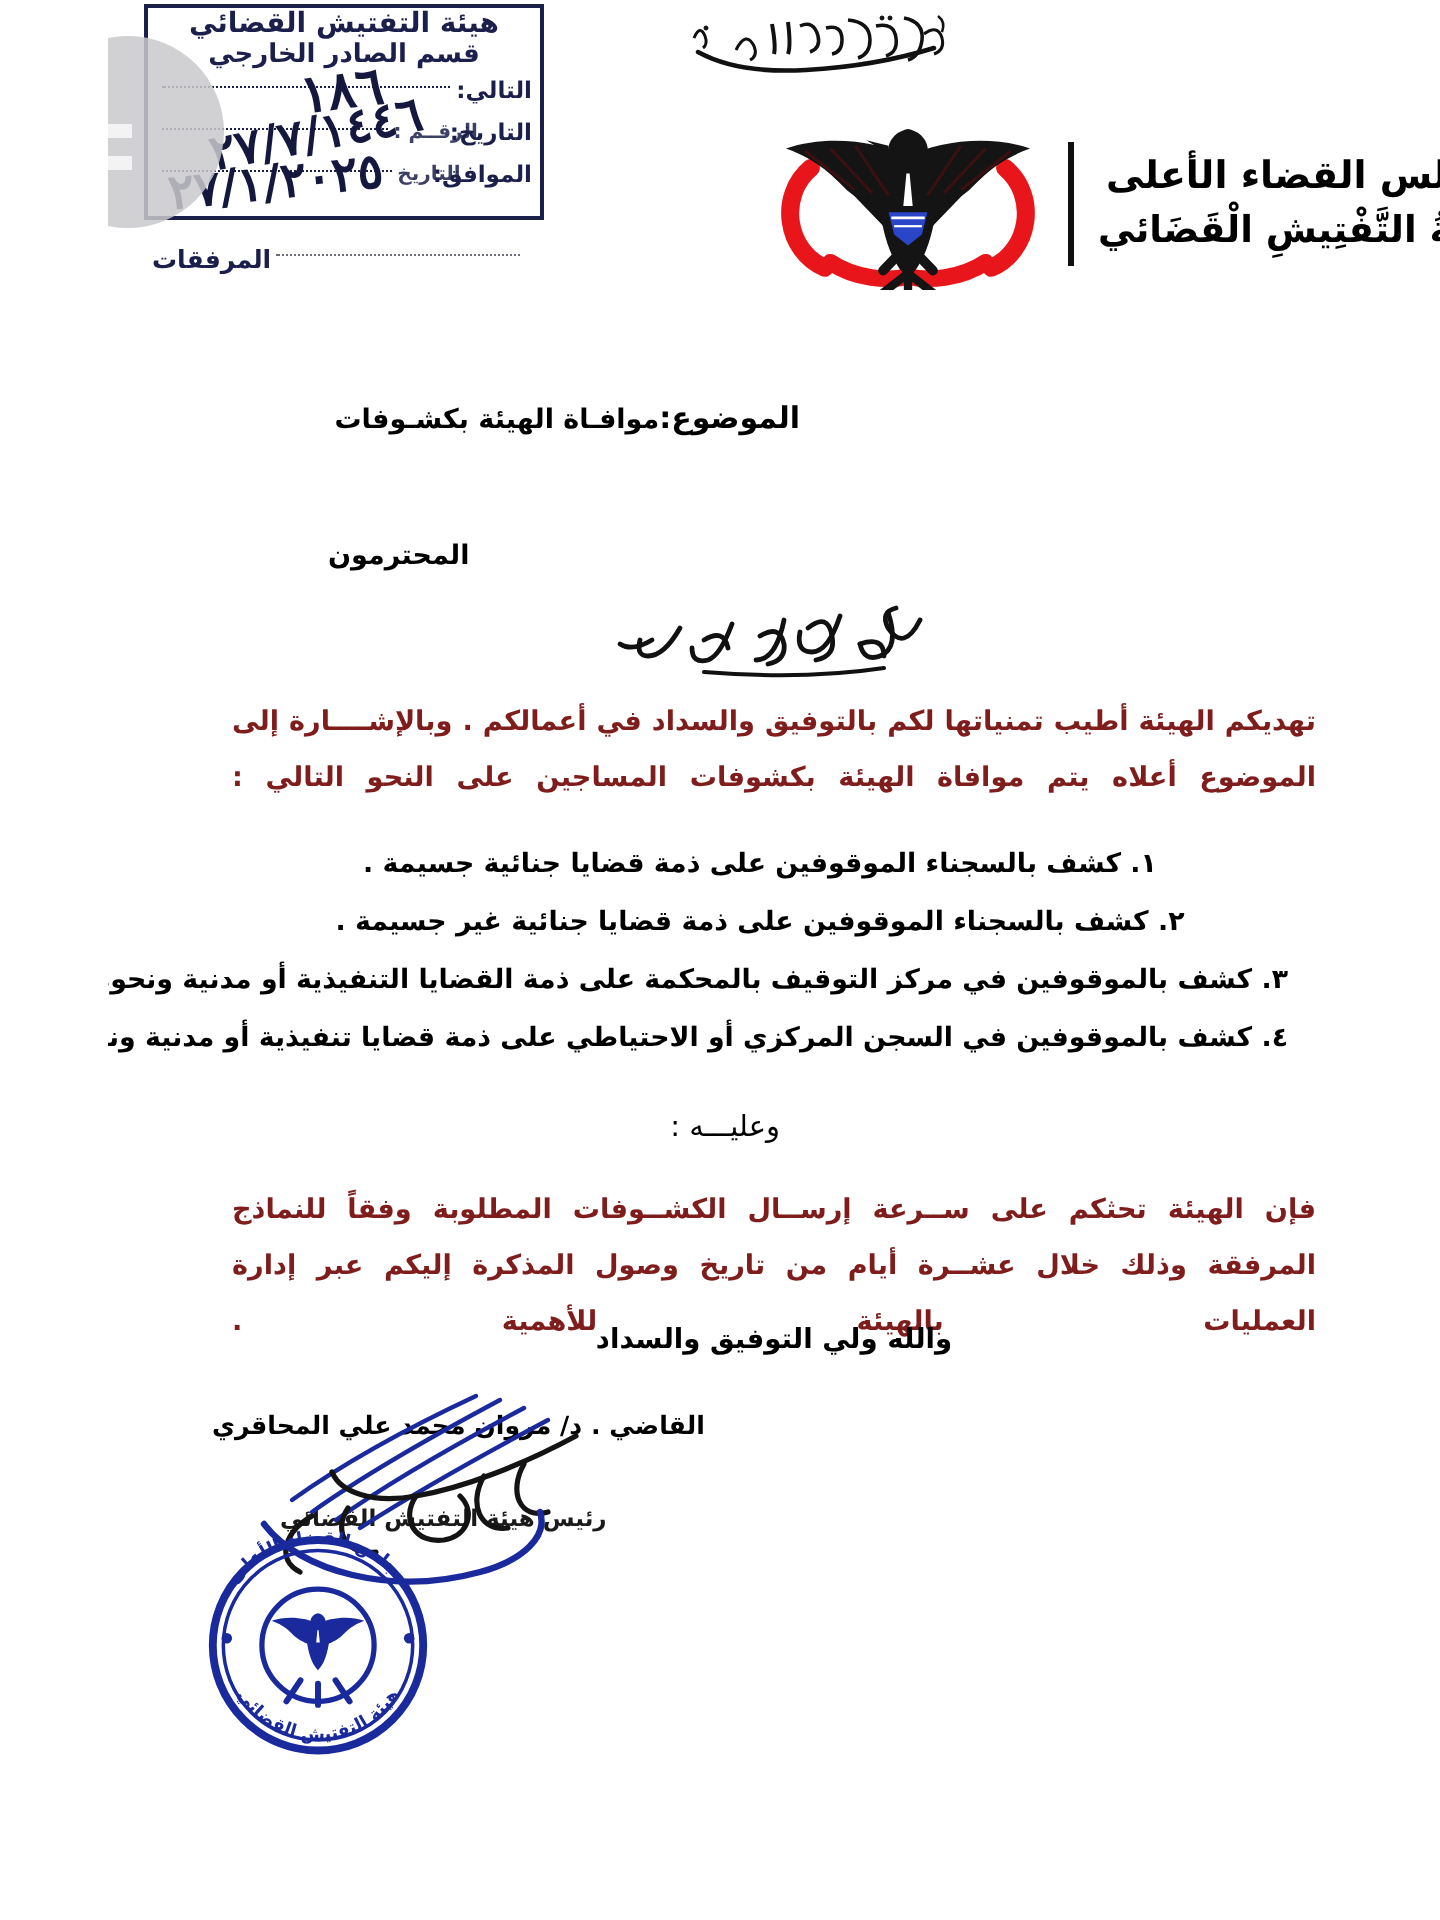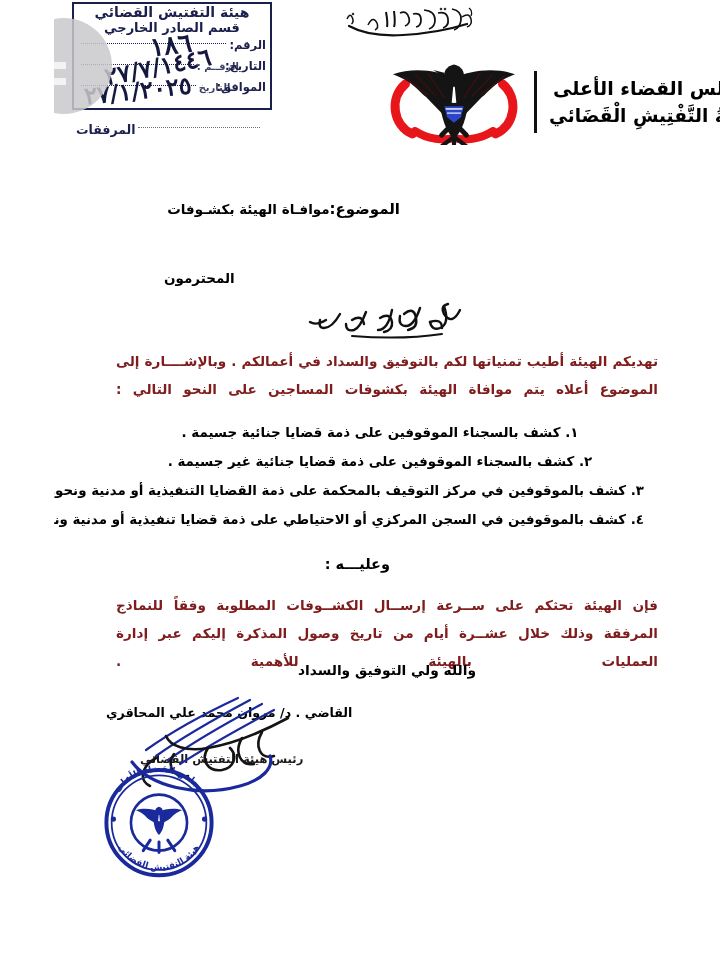--- a/index.html
+++ b/index.html
@@ -225,21 +225,21 @@
     line-height: 1.35;
     padding: 5.5px 0;
     white-space: nowrap;
   }
 
   .upon {
     position: absolute;
     right: 330px;
     top: 556px;
     font-size: 14.5px;
-    font-weight: bold;
+    font-weight: normal;
     color: #000;
     letter-spacing: 0.5px;
   }
 
   .closing {
     position: absolute;
     left: 0;
     right: 0;
     top: 662px;
     text-align: center;
@@ -287,21 +287,21 @@
 </head>
 <body>
 
 <div class="page">
 
   <div class="reg-box">
     <div class="reg-title">هيئة التفتيش القضائي</div>
     <div class="reg-sub">قسم الصادر الخارجي</div>
 
     <div class="reg-row">
-      <span class="lbl">الرقم:</span>
+      <span class="lbl">التالي:</span>
       <span class="dots"></span>
     </div>
 
     <div class="reg-row">
       <span class="lbl">التاريخ:</span>
       <span class="reg-inner-lbl">الرقــم :</span>
       <span class="dots"></span>
     </div>
 
     <div class="reg-row">

